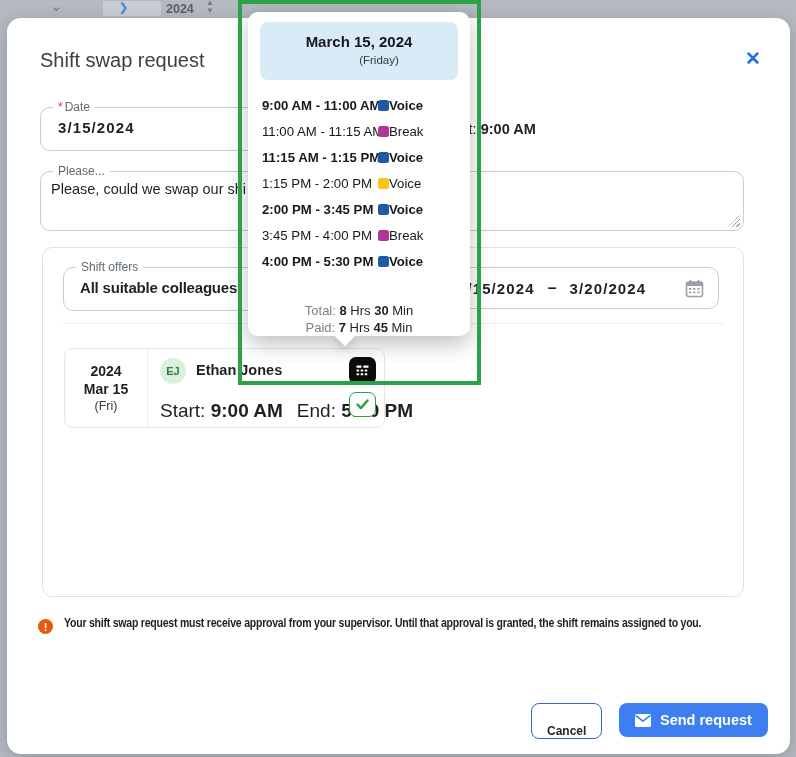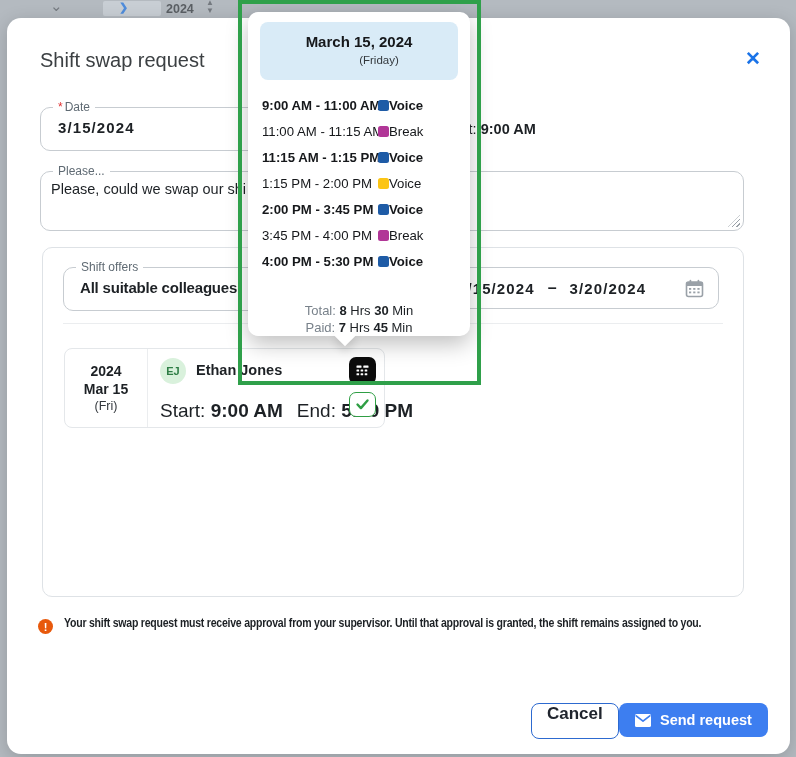--- a/index.html
+++ b/index.html
@@ -64,21 +64,21 @@
   .card-times .sep{display:inline-block;width:14px;}
   .check-btn{position:absolute;left:284px;top:43px;width:27px;height:25px;border:1.6px solid #2f9e44;border-radius:7px;
     box-sizing:border-box;display:flex;align-items:center;justify-content:center;background:#fff;cursor:pointer;}
 
   .warn-icon{left:31px;top:601px;width:15px;height:15px;border-radius:50%;background:#e8590c;color:#fff;
     font-size:11px;font-weight:bold;display:flex;align-items:center;justify-content:center;}
   .warn-text{left:57px;top:594px;width:860px;transform:scaleX(.78);transform-origin:left top;
     font-size:13.5px;font-weight:bold;letter-spacing:-0.3px;line-height:21.5px;color:#1d2125;}
 
   .btn-cancel{left:524px;top:685px;height:34px;padding:0 15px;border:1px solid #2d6ad0;border-radius:8px;background:#fff;
-    font-size:17px;font-weight:bold;color:#20252e;display:flex;align-items:flex-start;cursor:pointer;}
+    font-size:12px;font-weight:bold;color:#20252e;display:flex;align-items:flex-end;cursor:pointer;}
   .btn-send{left:612px;top:685px;height:34px;padding:0 16px;border-radius:8px;background:#3d7ef0;
     font-size:14.5px;font-weight:bold;color:#fff;display:flex;align-items:center;gap:9px;cursor:pointer;}
 
   
   .popover{left:248px;top:12px;width:222px;height:324px;background:#fff;border-radius:10px;z-index:10;
     box-shadow:0 8px 22px rgba(0,0,0,.25);}
   .pop-tail{position:absolute;left:89px;top:315px;width:16px;height:16px;background:#fff;transform:rotate(45deg);
     box-shadow:4px 4px 8px rgba(0,0,0,.12);}
   .pop-header{position:absolute;left:12px;right:12px;top:10px;height:58px;background:#d9ebf7;border-radius:8px;
     text-align:center;box-sizing:border-box;padding-top:11px;}

